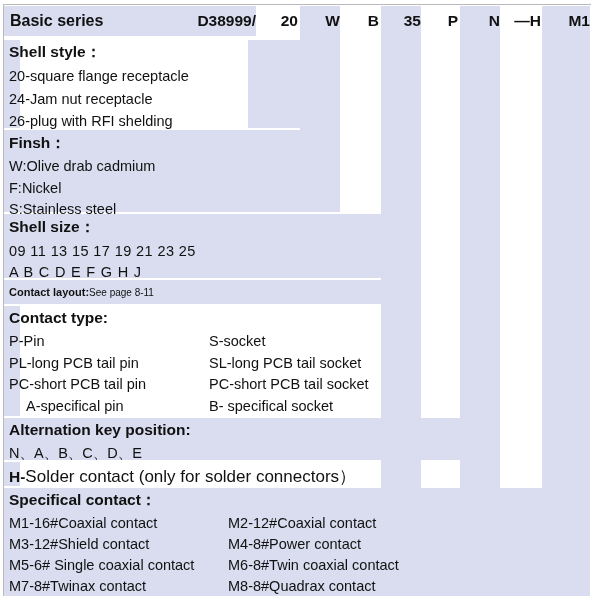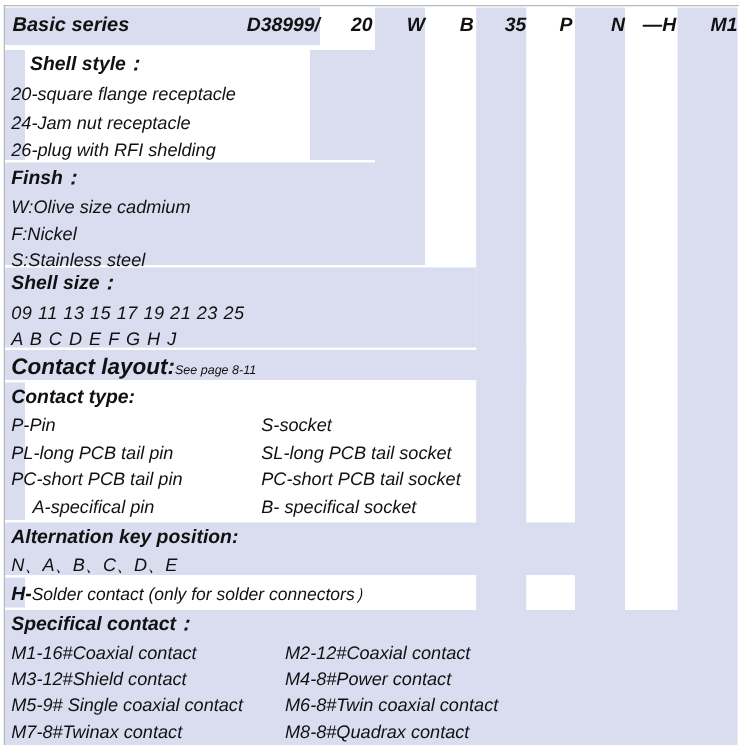--- a/index.html
+++ b/index.html
@@ -11,21 +11,20 @@
     font-family: "Liberation Sans", sans-serif;
     -webkit-font-smoothing: antialiased;
   }
   #page {
     position: relative;
     width: 600px;
     height: 600px;
     overflow: hidden;
     background: #ffffff;
     color: #111111;
-    font-style: italic;
   }
 
   
   .frame-left {
     position: absolute;
     left: 3px; top: 4px;
     width: 1px; height: 592px;
     background: #b9b9b9;
   }
   .frame-top {
@@ -127,66 +126,66 @@
   <div class="hdr-cell" style="left:178px; width:78px;">D38999/</div>
   <div class="hdr-cell" style="left:258px; width:40px;">20</div>
   <div class="hdr-cell" style="left:300px; width:40px;">W</div>
   <div class="hdr-cell" style="left:341px; width:38px;">B</div>
   <div class="hdr-cell" style="left:381px; width:40px;">35</div>
   <div class="hdr-cell" style="left:422px; width:36px;">P</div>
   <div class="hdr-cell" style="left:460px; width:40px;">N</div>
   <div class="hdr-cell" style="left:501px; width:40px;">—H</div>
   <div class="hdr-cell" style="left:542px; width:48px;">M1</div>
 
-  <div class="txt h" style="left:9px; top:44px;margin-left:15px;">Shell style：</div>
+  <div class="txt h" style="left:9px; top:44px;">Shell style：</div>
   <div class="txt body" style="left:9px; top:69px;">20-square flange receptacle</div>
   <div class="txt body" style="left:9px; top:92px;text-align:center;">24-Jam nut receptacle</div>
   <div class="txt body" style="left:9px; top:114px;">26-plug with RFI shelding</div>
 
   <div class="txt h" style="left:9px; top:135px;">Finsh：</div>
-  <div class="txt body" style="left:9px; top:159px;">W:Olive size cadmium</div>
+  <div class="txt body" style="left:9px; top:159px;">W:Olive drab cadmium</div>
   <div class="txt body" style="left:9px; top:181px;">F:Nickel</div>
   <div class="txt body" style="left:9px; top:202px;">S:Stainless steel</div>
 
   <div class="txt h" style="left:9px; top:219px;">Shell size：</div>
   <div class="txt body" style="left:9px; top:244px; letter-spacing:0.4px;">09  11  13  15  17  19  21  23  25</div>
   <div class="txt body" style="left:9px; top:265px; letter-spacing:0.8px;">A   B   C   D   E   F   G   H   J</div>
 
   <div class="txt" style="left:9px; top:284px;">
-    <span class="inline-b" style="font-size:18px;">Contact layout:</span><span class="inline-n" style="font-size:10px;">See page  8-11</span>
+    <span class="inline-b" style="font-size:11px;">Contact layout:</span><span class="inline-n" style="font-size:10px;">See page  8-11</span>
   </div>
 
   <div class="txt h" style="left:9px; top:310px;">Contact type:</div>
 
   <div class="txt body" style="left:9px; top:334px;">P-Pin</div>
   <div class="txt body" style="left:209px; top:334px;">S-socket</div>
 
   <div class="txt body" style="left:9px; top:356px;">PL-long PCB tail  pin</div>
   <div class="txt body" style="left:209px; top:356px;">SL-long PCB tail socket</div>
 
   <div class="txt body" style="left:9px; top:377px;">PC-short PCB tail pin</div>
   <div class="txt body" style="left:209px; top:377px;">PC-short PCB tail socket</div>
 
   <div class="txt body" style="left:26px; top:399px;">A-specifical pin</div>
   <div class="txt h" style="left:9px; top:422px;">Alternation key position:</div>
 
   <div class="txt body" style="left:209px; top:399px;">B- specifical socket</div>
   <div class="txt body" style="left:9px; top:446px;">N、A、B、C、D、E</div>
 
   <div class="txt" style="left:9px; top:468px;">
-    <span class="inline-b" style="font-size:15.5px;">H-</span><span class="inline-n" style="font-size:14px;margin-top:44px;">Solder contact (only for solder connectors）</span>
+    <span class="inline-b" style="font-size:15.5px;">H-</span><span class="inline-n" style="font-size:17px;margin-top:44px;">Solder contact (only for solder connectors）</span>
   </div>
 
   <div class="txt h" style="left:9px; top:492px;">Specifical contact：</div>
 
   <div class="txt body" style="left:9px; top:516px;">M1-16#Coaxial contact</div>
   <div class="txt body" style="left:228px; top:516px;">M2-12#Coaxial contact</div>
 
   <div class="txt body" style="left:9px; top:537px;">M3-12#Shield contact</div>
   <div class="txt body" style="left:228px; top:537px;text-align:right;">M4-8#Power contact</div>
 
-  <div class="txt body" style="left:9px; top:558px;">M5-9# Single coaxial contact</div>
+  <div class="txt body" style="left:9px; top:558px;">M5-6# Single coaxial contact</div>
   <div class="txt body" style="left:228px; top:558px;">M6-8#Twin coaxial contact</div>
 
   <div class="txt body" style="left:9px; top:579px;">M7-8#Twinax contact</div>
   <div class="txt body" style="left:228px; top:579px;">M8-8#Quadrax contact</div>
 
 </div>
 
 </body></html>

